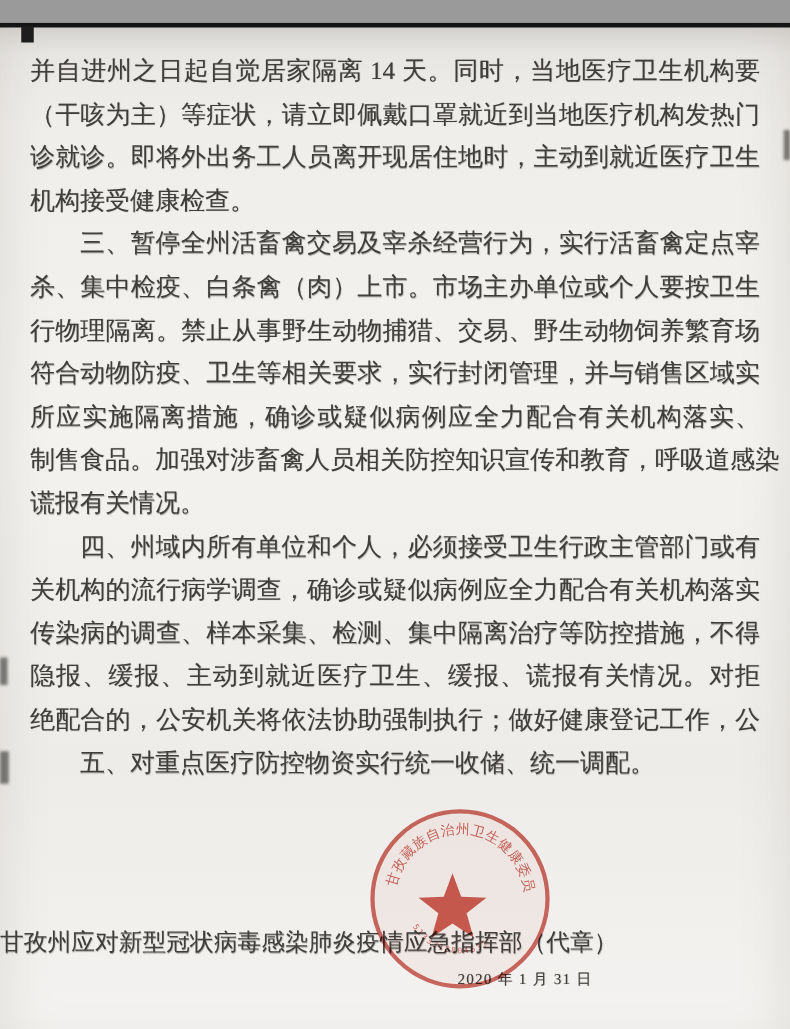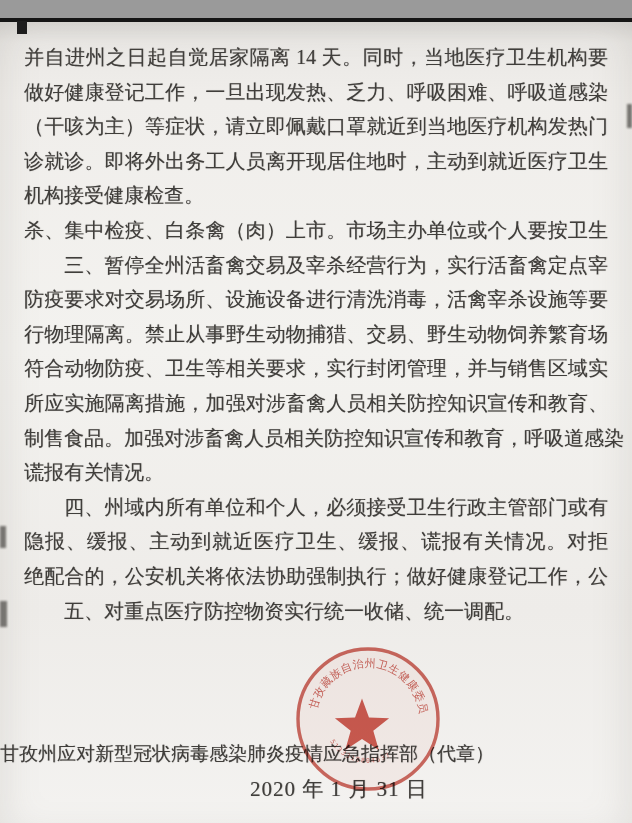--- a/index.html
+++ b/index.html
@@ -31,21 +31,21 @@
   .line{white-space:nowrap;text-align:justify;}
   .line.full{text-align-last:justify;}
   .line.indent{padding-left:40px;}
   .signature{
     position:absolute;top:723px;left:0;right:26px;width:auto;
     font-size:19px;color:#403e3b;
     text-shadow:.4px .4px .7px rgba(72,70,66,.5);z-index:2;
   }
   .dateline{
     position:absolute;top:757px;left:250px;width:224px;
-    text-align:left;font-size:21px;letter-spacing:1px;color:#403e3b;
+    text-align:right;font-size:12px;letter-spacing:1px;color:#403e3b;
     text-shadow:.4px .4px .7px rgba(72,70,66,.5);z-index:2;
   }
   
   .seal{
     position:absolute;left:288px;top:621px;width:160px;height:160px;
     z-index:5;mix-blend-mode:multiply;opacity:.92;filter:blur(.3px);
   }
 </style>
 </head>
 <body>
@@ -53,33 +53,33 @@
 <div class="page">
 
   <div class="strip-top"></div>
   <div class="blob-topleft"></div>
   <div class="smudge left-a"></div>
   <div class="smudge left-b"></div>
   <div class="smudge right-a"></div>
 
   <div class="doc-body" id="doc-body">
       <div class="line full">并自进州之日起自觉居家隔离 14 天。同时，当地医疗卫生机构要</div>
-      <div class="line full">做好健康登记工作，一旦出现发热、乏力、呼吸困难、呼吸道感染</div>
       <div class="line full">（干咳为主）等症状，请立即佩戴口罩就近到当地医疗机构发热门</div>
       <div class="line full">诊就诊。即将外出务工人员离开现居住地时，主动到就近医疗卫生</div>
       <div class="line">机构接受健康检查。</div>
+      <div class="line indent full">三、暂停全州活畜禽交易及宰杀经营行为，实行活畜禽定点宰</div>
       <div class="line full">杀、集中检疫、白条禽（肉）上市。市场主办单位或个人要按卫生</div>
-      <div class="line indent full">三、暂停全州活畜禽交易及宰杀经营行为，实行活畜禽定点宰</div>
-      <div class="line full">防疫要求对交易场所、设施设备进行清洗消毒，活禽宰杀设施等要</div>
       <div class="line full">行物理隔离。禁止从事野生动物捕猎、交易、野生动物饲养繁育场</div>
       <div class="line full">符合动物防疫、卫生等相关要求，实行封闭管理，并与销售区域实</div>
-      <div class="line full">所应实施隔离措施，加强对涉畜禽人员相关防控知识宣传和教育、</div>
+      <div class="line full">所应实施隔离措施，确诊或疑似病例应全力配合有关机构落实、</div>
       <div class="line full">制售食品。加强对涉畜禽人员相关防控知识宣传和教育，呼吸道感染</div>
       <div class="line">谎报有关情况。</div>
       <div class="line indent full">四、州域内所有单位和个人，必须接受卫生行政主管部门或有</div>
+      <div class="line full">关机构的流行病学调查，确诊或疑似病例应全力配合有关机构落实</div>
+      <div class="line full">传染病的调查、样本采集、检测、集中隔离治疗等防控措施，不得</div>
       <div class="line full">隐报、缓报、主动到就近医疗卫生、缓报、谎报有关情况。对拒</div>
       <div class="line full">绝配合的，公安机关将依法协助强制执行；做好健康登记工作，公</div>
       <div class="line indent">五、对重点医疗防控物资实行统一收储、统一调配。</div>
     </div>
 
   <div class="signature">甘孜州应对新型冠状病毒感染肺炎疫情应急指挥部（代章）</div>
   <div class="dateline">2020 年 1 月 31 日</div>
 
   <svg class="seal" viewBox="0 0 160 160" xmlns="http://www.w3.org/2000/svg">
     <defs>

